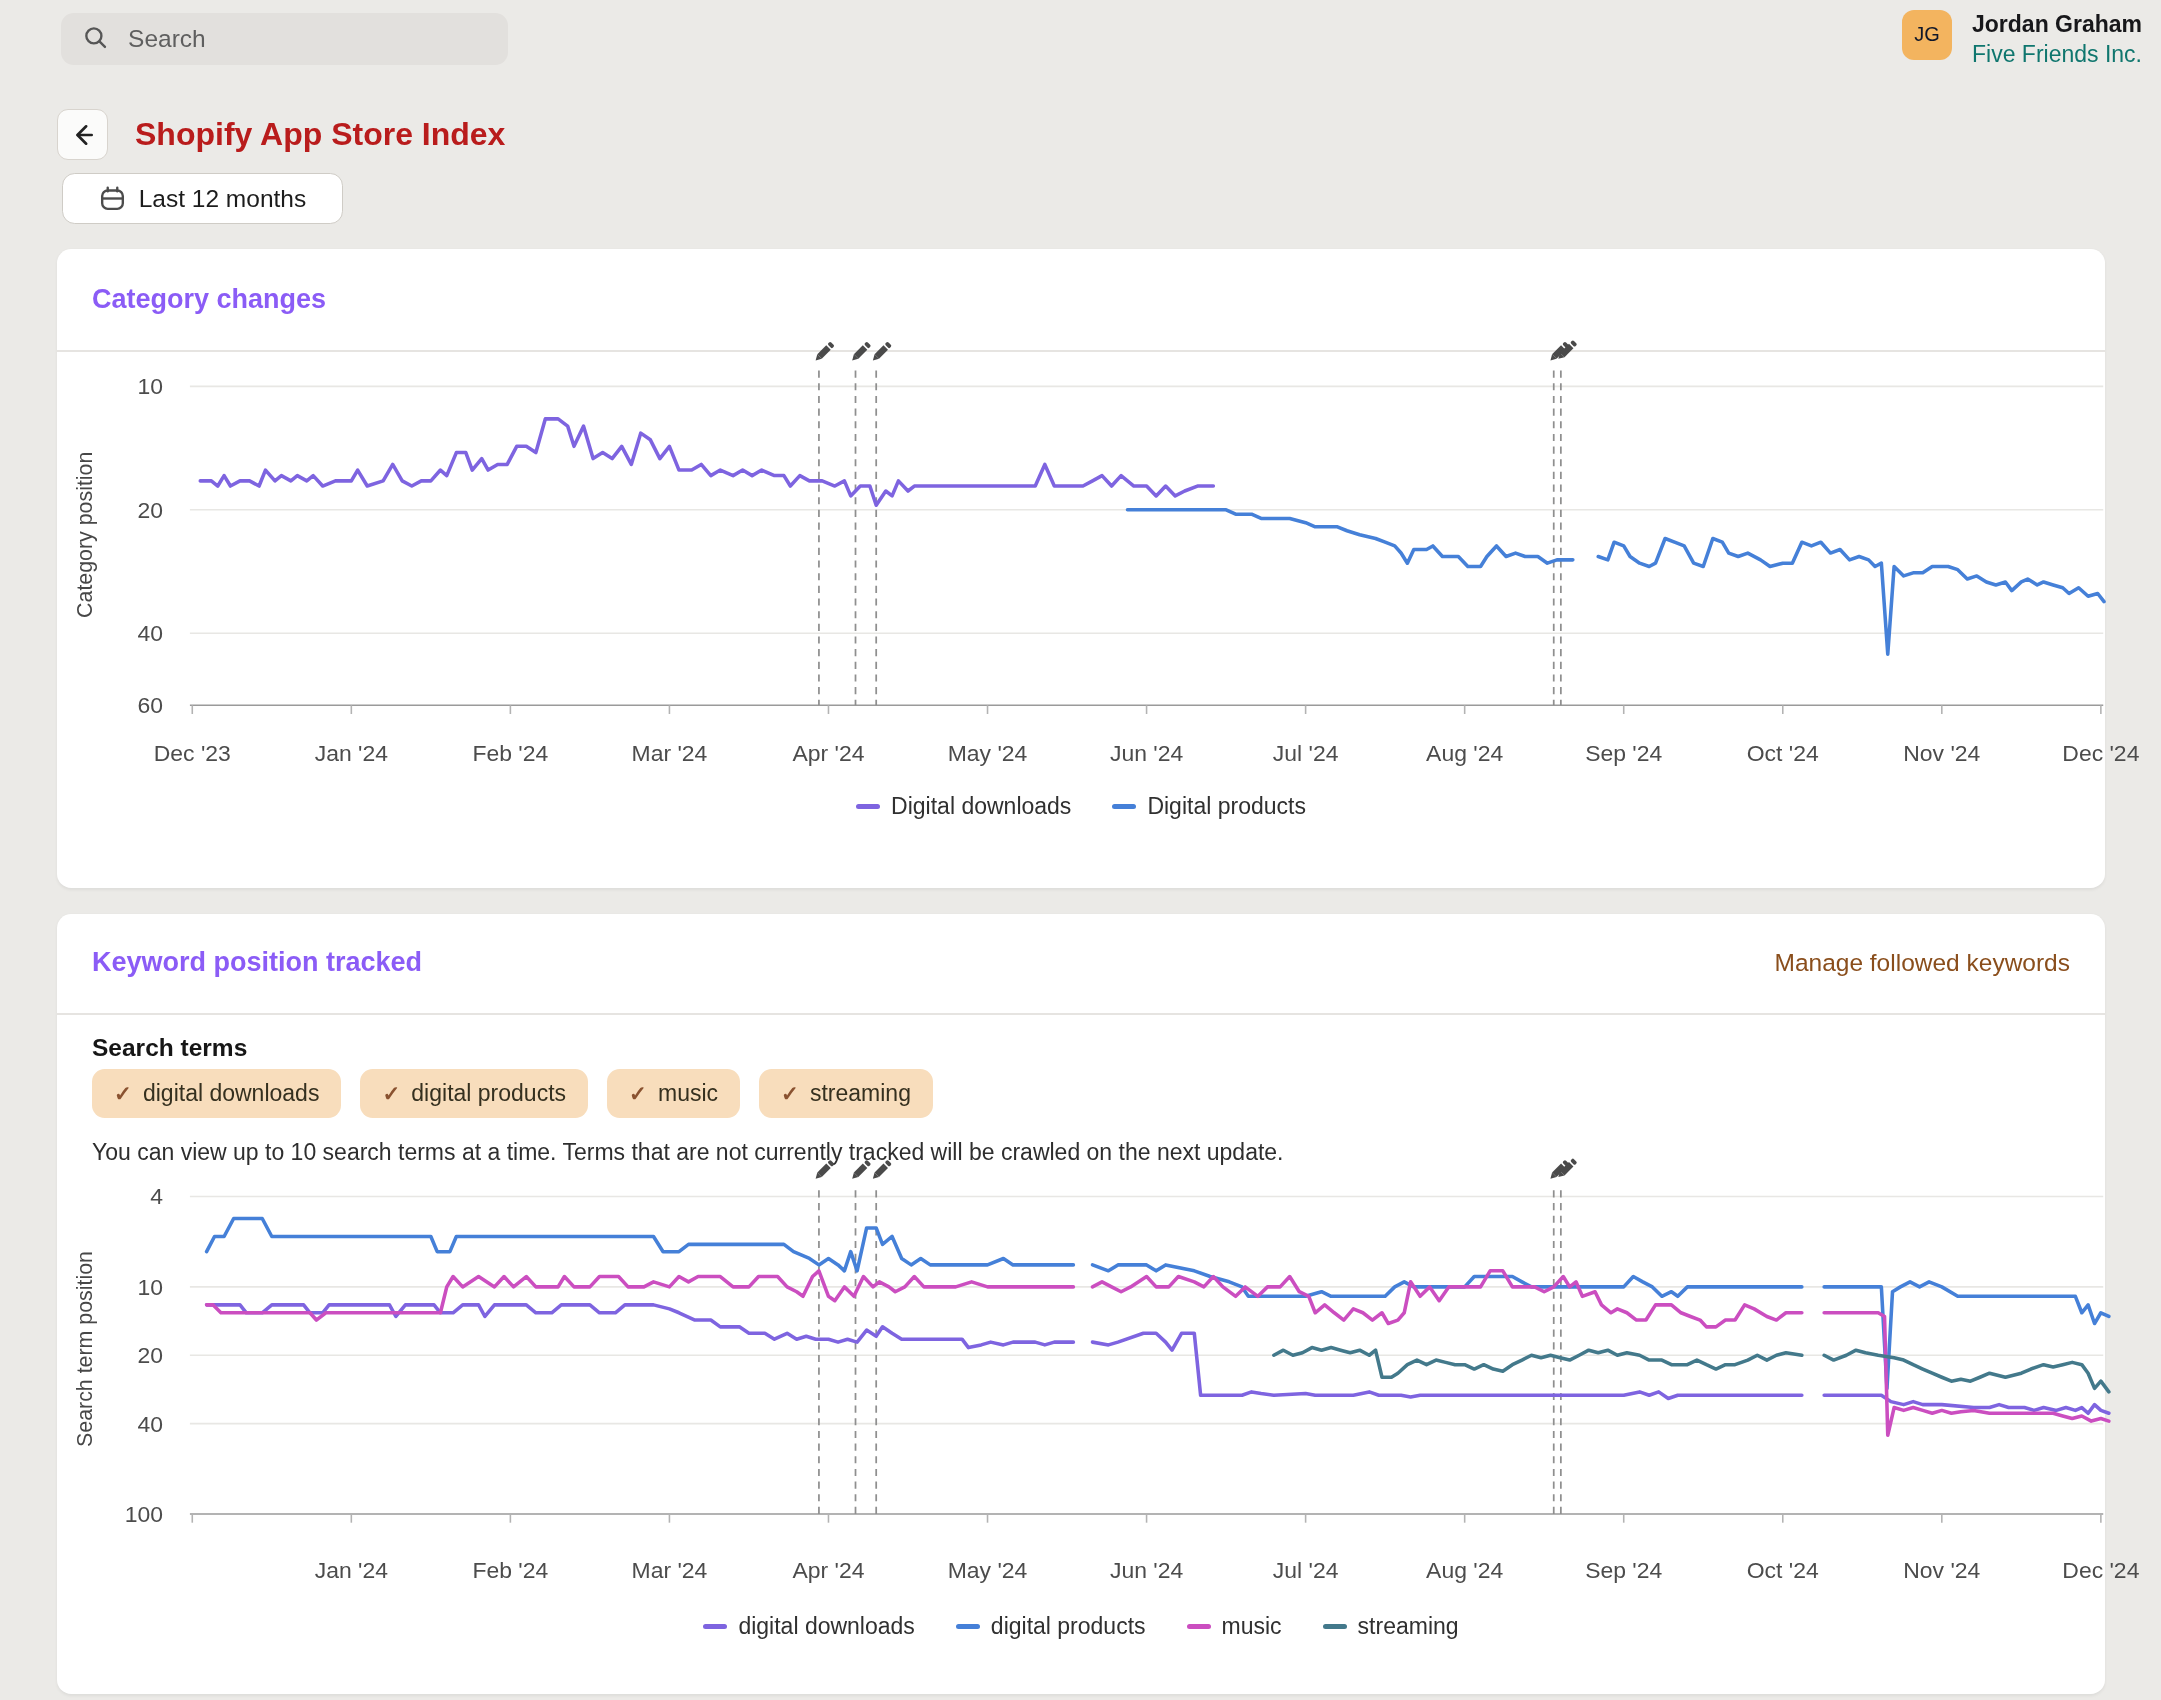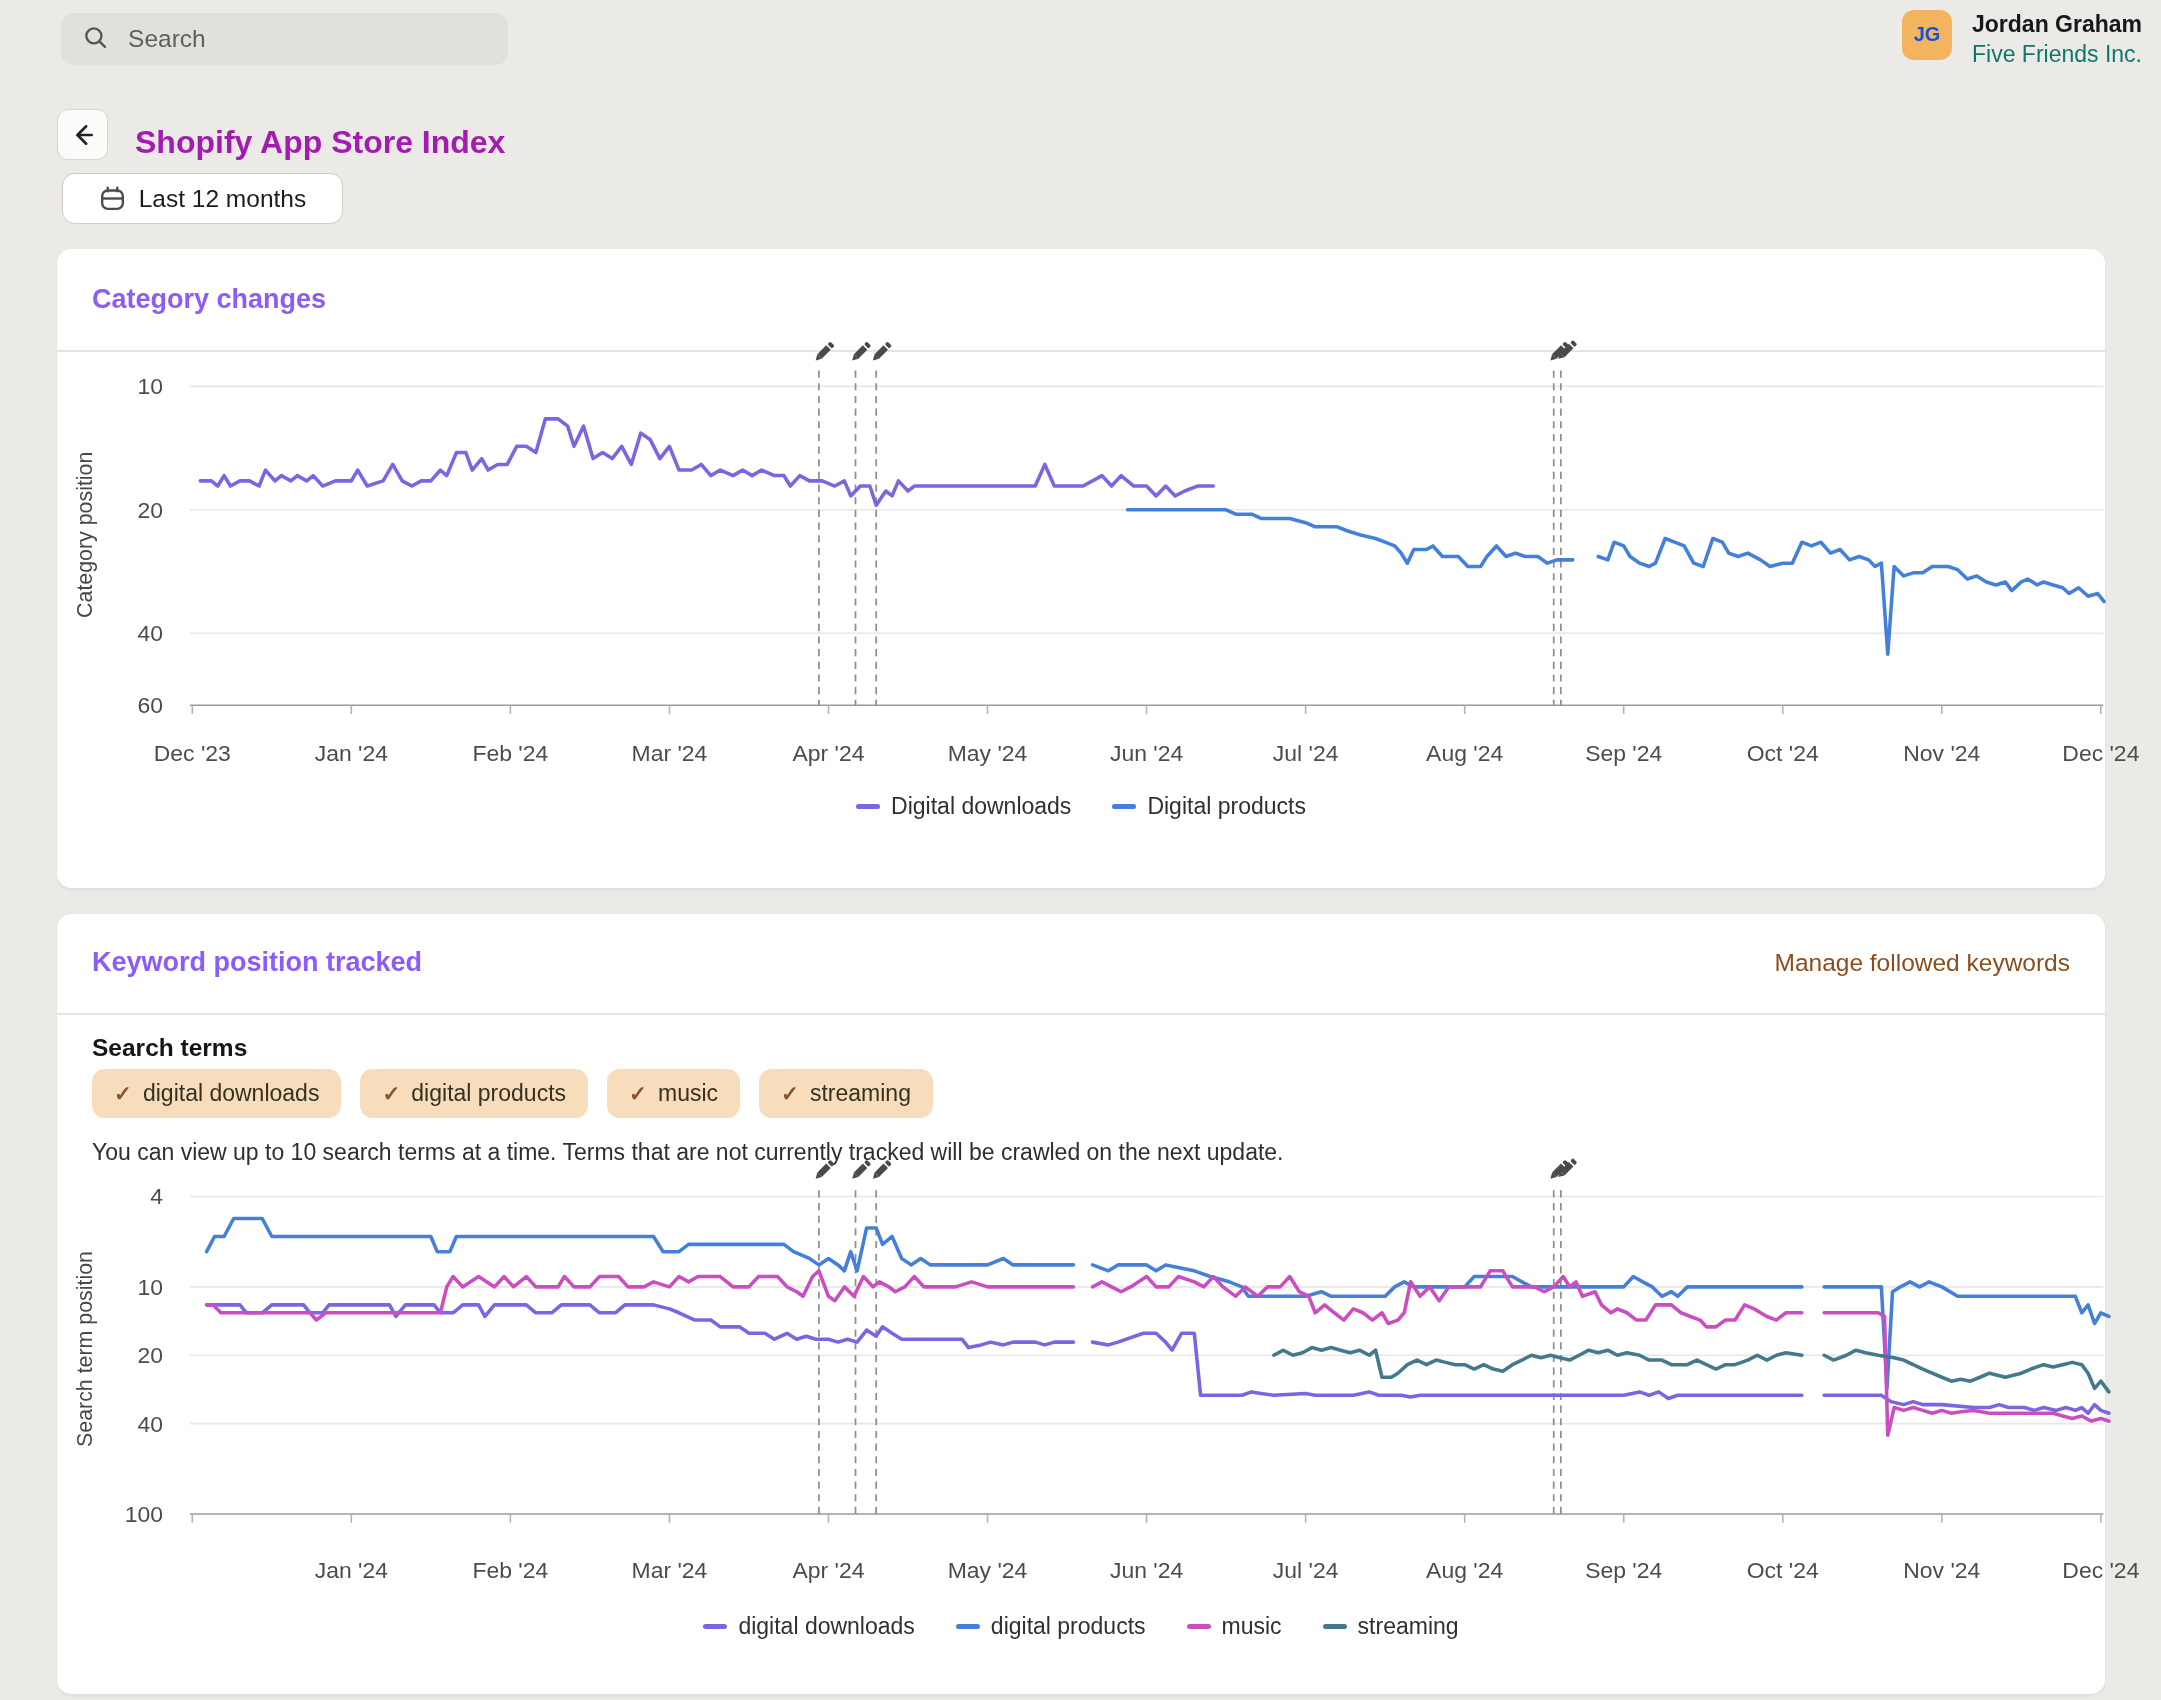--- a/index.html
+++ b/index.html
@@ -3,26 +3,26 @@
 <meta charset="utf-8">
 <style>
   html,body{margin:0;padding:0;}
   body{width:2161px;height:1701px;background:#ebeae7;font-family:"Liberation Sans",sans-serif;overflow:hidden;}
   #root{position:relative;width:2161px;height:1565px;}
   .abs{position:absolute;}
   
   .search-bar{left:61px;top:12.7px;width:447px;height:52px;background:#e2e0dd;border-radius:12.7px;display:flex;align-items:center;padding:0 0 0 20.6px;box-sizing:border-box;}
   .search-bar input{flex:1;border:none;outline:none;background:transparent;font-family:"Liberation Sans",sans-serif;font-size:24.5px;color:#333;margin-left:16px;}
   .search-bar input::placeholder{color:#5f5f5f;}
-  .avatar{left:1902px;top:9.5px;width:50px;height:50px;background:#f3b45f;border-radius:12px;display:flex;align-items:center;justify-content:center;font-size:20px;font-weight:bold;color:#1d4ed8;}
+  .avatar{left:1902px;top:9.5px;width:50px;height:50px;background:#f3b45f;border-radius:12px;display:flex;align-items:center;justify-content:center;font-size:20px;font-weight:normal;color:#0f172a;}
   .user-name{left:1972px;top:11px;font-size:23px;font-weight:700;color:#17171a;white-space:nowrap;}
   .user-company{left:1972px;top:41px;font-size:23px;color:#0f766e;white-space:nowrap;text-align:right;}
   
   .back-button{left:57px;top:109px;width:51px;height:51px;background:#fbfbfa;border:1.6px solid #d8d4ce;border-radius:11px;display:flex;align-items:center;justify-content:center;font-size:28.5px;color:#222;cursor:pointer;box-sizing:border-box;}
-  .page-title{left:135px;top:109px;height:51px;line-height:51px;font-size:32px;font-weight:700;color:#a21caf;white-space:nowrap;margin-top:8px;}
+  .page-title{left:135px;top:109px;height:51px;line-height:51px;font-size:32px;font-weight:700;color:#b91c1c;white-space:nowrap;}
   .period-button{left:62px;top:173px;height:51px;background:#ffffff;border:1.6px solid #cfccc6;border-radius:12.7px;display:inline-flex;align-items:center;gap:12.7px;padding:0 36px;font-size:24.5px;color:#1c1c1c;box-sizing:border-box;cursor:pointer;}
   
   .card{background:#ffffff;border-radius:14.2px;box-shadow:0 1.6px 3.2px rgba(0,0,0,0.06);}
   #card1{left:57px;top:249px;width:2048px;height:639px;}
   #card2{left:57px;top:914px;width:2048px;height:780px;}
   .card-title{position:absolute;left:35px;font-size:27px;font-weight:700;color:#8b5cf6;}
   .divider{position:absolute;left:0;width:100%;height:1.6px;background:#e6e4e1;}
   .manage-link{position:absolute;right:35px;top:35px;font-size:24.5px;color:#8a4e1c;cursor:pointer;white-space:nowrap;}
   .section-title{position:absolute;left:35px;top:120px;font-size:24.5px;font-weight:700;color:#161616;}
   .chips-row{position:absolute;left:35px;top:155px;display:flex;gap:19px;}

